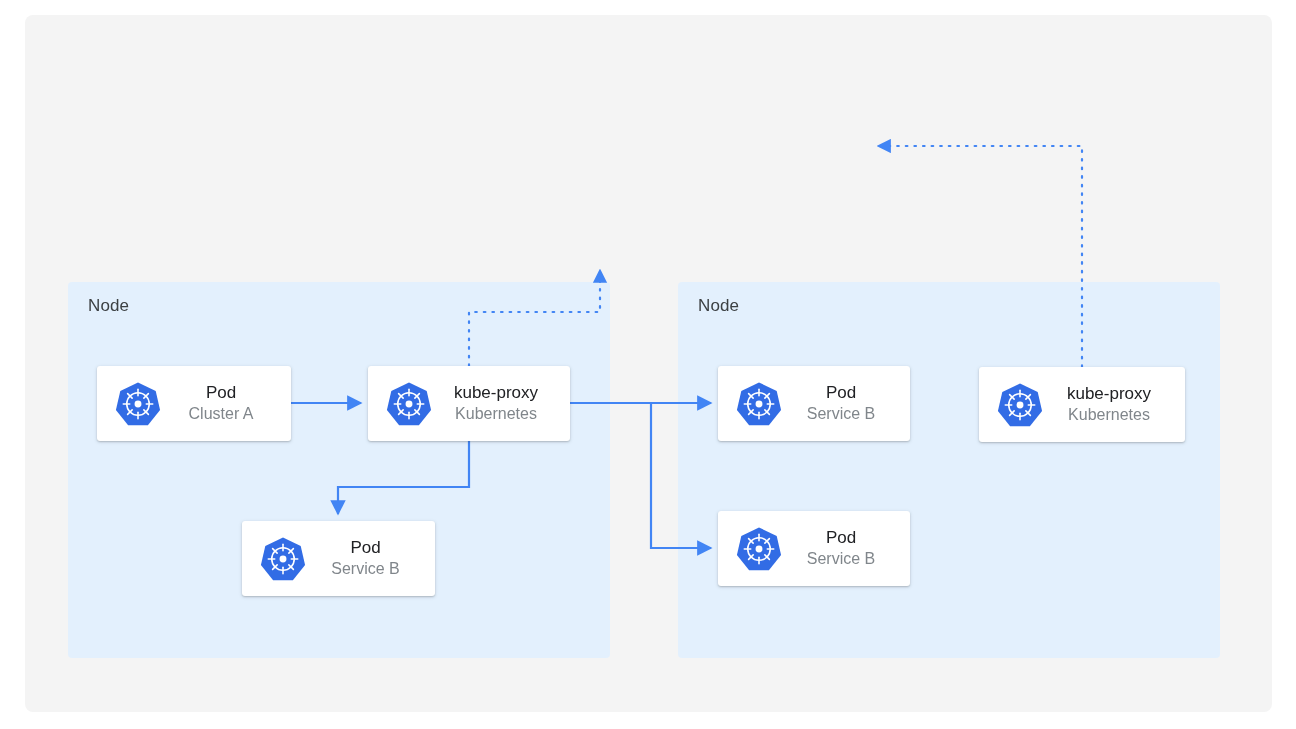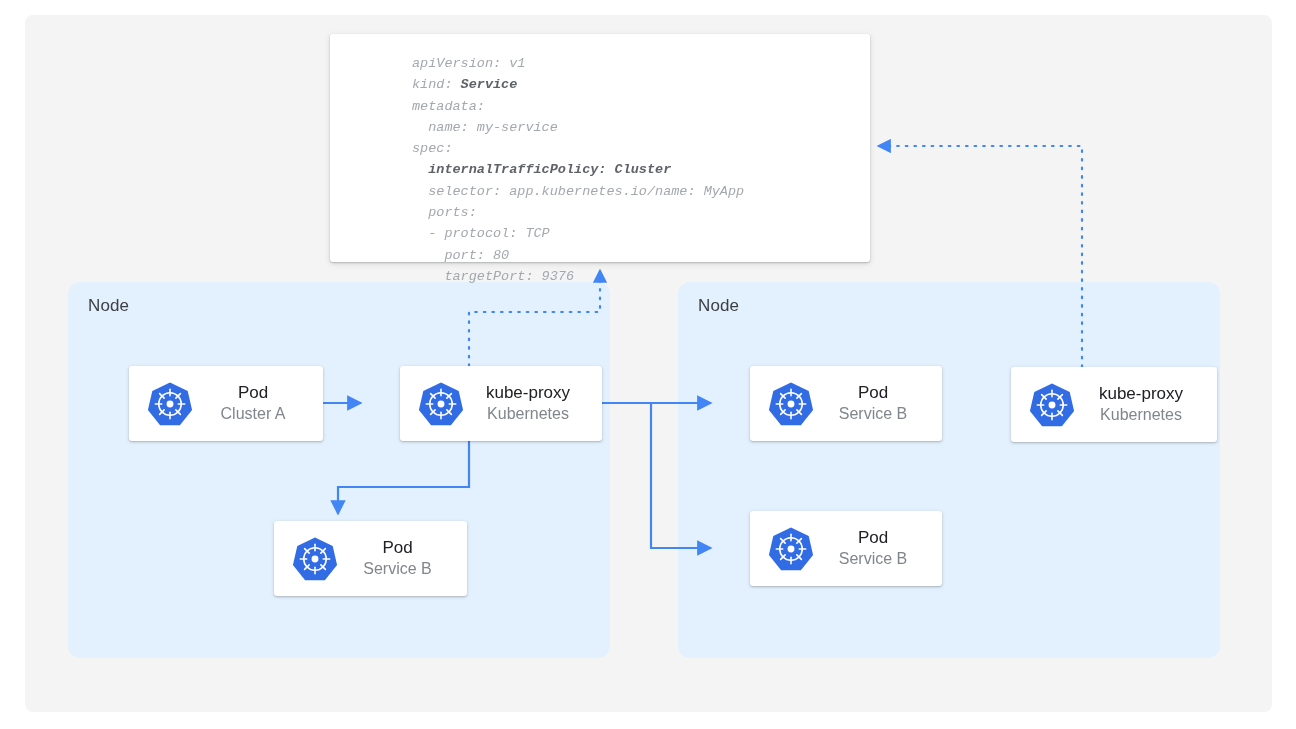--- a/index.html
+++ b/index.html
@@ -27,21 +27,21 @@
     top: 15px;
     width: 1247px;
     height: 697px;
     background: #f4f4f4;
     border-radius: 8px;
   }
   
   .node-box {
     position: absolute;
     background: #e3f0fd;
-    border-radius: 12px;
+    border-radius: 4px;
   }
   #node-left  { left: 68px;  top: 282px; width: 542px; height: 376px; }
   #node-right { left: 678px; top: 282px; width: 542px; height: 376px; }
   .node-label {
     position: absolute;
     left: 20px;
     top: 14px;
     font-size: 17px;
     color: #3c4043;
     letter-spacing: .1px;
@@ -49,21 +49,20 @@
   }
   
   .card {
     position: absolute;
     background: #ffffff;
     border-radius: 3px;
     box-shadow: 0 1px 2px rgba(60,64,67,.28), 0 1px 4px rgba(60,64,67,.10);
     display: flex;
     align-items: center;
     box-sizing: border-box;
-    margin-left: 32px;
   }
   .card .k8s-logo {
     flex: 0 0 auto;
     width: 46px;
     height: 46px;
     margin-left: 18px;
   }
   .card .card-text {
     flex: 1 1 auto;
     text-align: center;
@@ -158,33 +157,20 @@
 
     <path d="M 570 403 L 711 403" fill="none" stroke="#4285f4" stroke-width="2.2" marker-end="url(#arrow-solid)"></path>
 
     <path d="M 651 403 L 651 548 L 711 548" fill="none" stroke="#4285f4" stroke-width="2.2" stroke-linejoin="miter" marker-end="url(#arrow-solid)"></path>
 
     <path d="M 469 366 L 469 312 L 600 312 L 600 270" fill="none" stroke="#4285f4" stroke-width="2.2" stroke-dasharray="1.6 7" stroke-linecap="round" marker-end="url(#arrow-dotted)"></path>
 
     <path d="M 1082 367 L 1082 146 L 878 146" fill="none" stroke="#4285f4" stroke-width="2.2" stroke-dasharray="1.6 7" stroke-linecap="round" marker-end="url(#arrow-dotted)"></path>
   </svg>
 
-  <div id="yaml-card">
-    <pre id="yaml-code">apiVersion: v1
-kind: <span class="em">Service</span>
-metadata:
-  name: my-service
-spec:
-<span class="em">  internalTrafficPolicy: Cluster</span>
-  selector: app.kubernetes.io/name: MyApp
-  ports:
-  - protocol: TCP
-    port: 80
-    targetPort: 9376</pre>
-  </div>
 
   <div class="card" id="pod-service-a">
     <svg class="k8s-logo" viewBox="0 0 100 100" xmlns="http://www.w3.org/2000/svg">
       <path fill="#326ce5" d="M50 3.2 L88.5 21.7 L98 63.2 L71.5 96.4 L28.5 96.4 L2 63.2 L11.5 21.7 Z"></path>
       <g fill="none" stroke="#ffffff" stroke-width="3.4" stroke-linecap="round">
         <circle cx="50" cy="50" r="24.5"></circle>
         <circle cx="50" cy="50" r="7.5" fill="#ffffff" stroke="none"></circle>
         <line x1="50" y1="18" x2="50" y2="32"></line>
         <line x1="50" y1="68" x2="50" y2="82"></line>
         <line x1="18" y1="50" x2="32" y2="50"></line>

